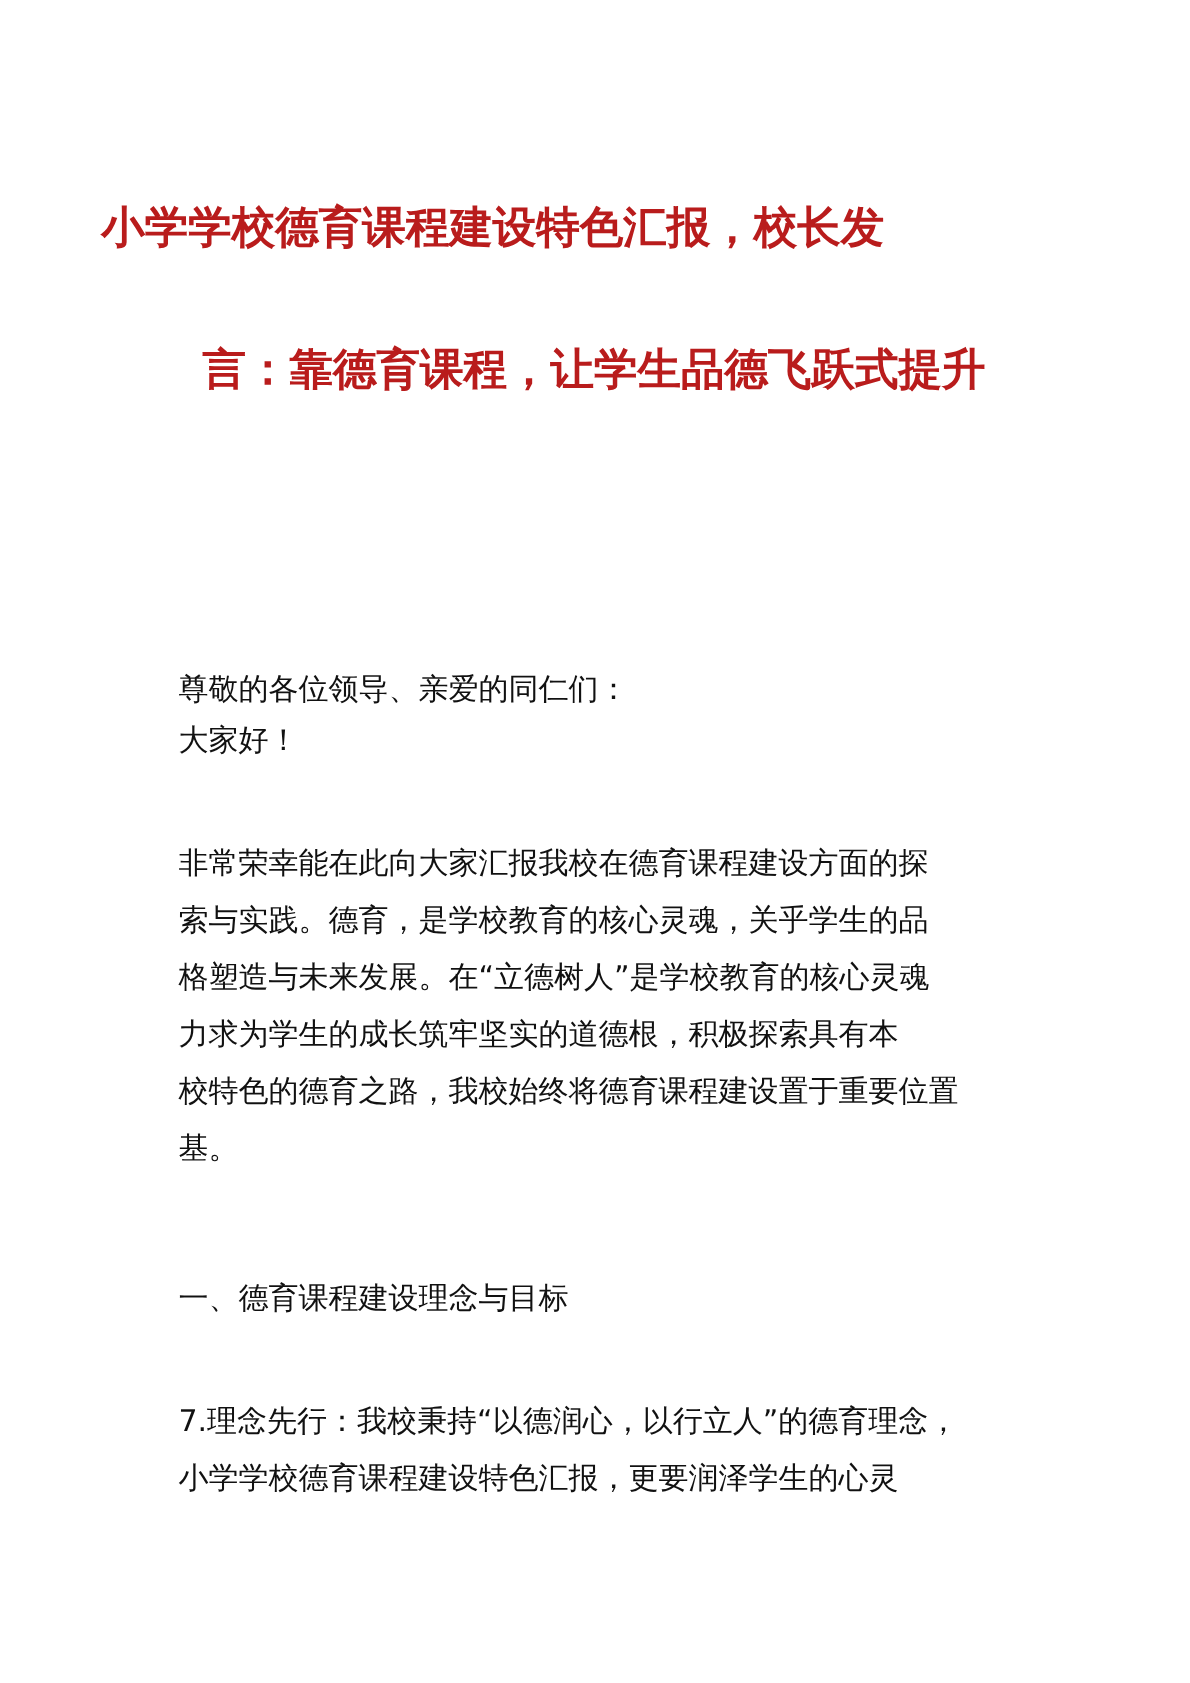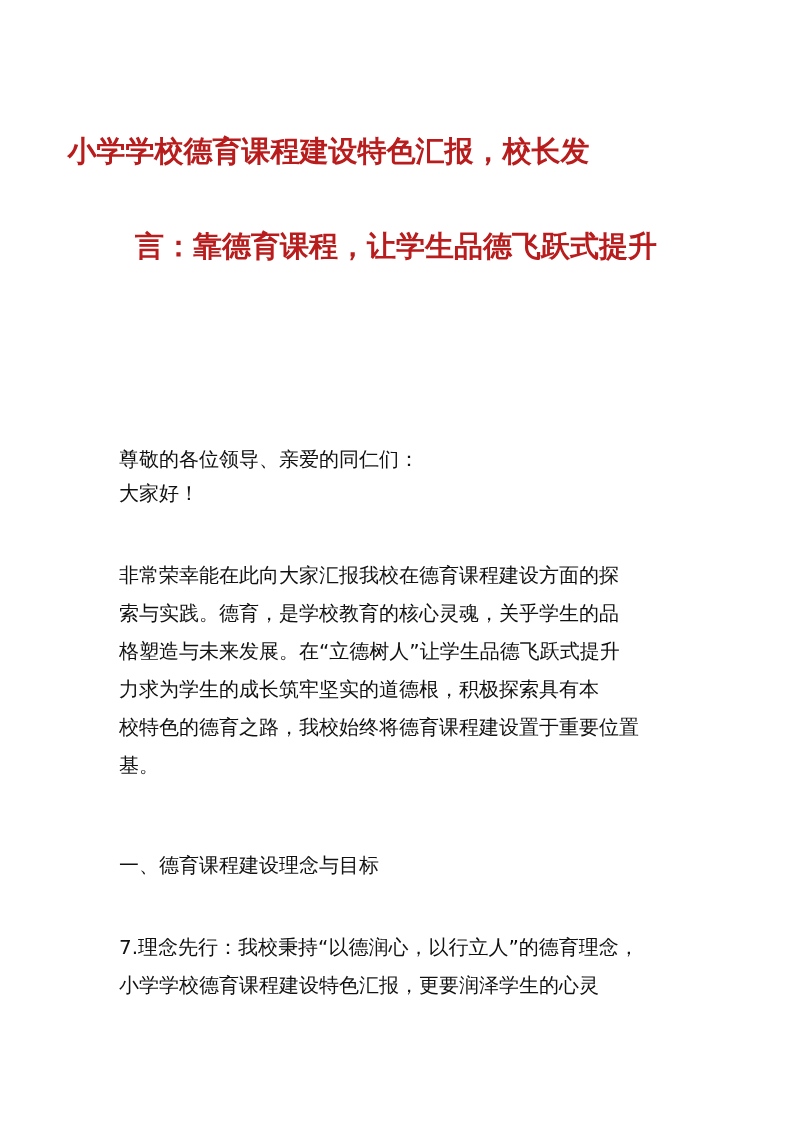--- a/index.html
+++ b/index.html
@@ -67,21 +67,21 @@
     <span class="line">尊敬的各位领导、亲爱的同仁们：</span>
   </div>
 
   <div class="para hello">
     <span class="line">大家好！</span>
   </div>
 
   <div class="para intro">
     <span class="line">非常荣幸能在此向大家汇报我校在德育课程建设方面的探</span>
     <span class="line">索与实践。德育，是学校教育的核心灵魂，关乎学生的品</span>
-    <span class="line">格塑造与未来发展。在“立德树人”让学生品德飞跃式提升</span>
+    <span class="line">格塑造与未来发展。在“立德树人”是学校教育的核心灵魂</span>
     <span class="line">力求为学生的成长筑牢坚实的道德根，积极探索具有本</span>
     <span class="line">校特色的德育之路，我校始终将德育课程建设置于重要位置</span>
     <span class="line">基。</span>
   </div>
 
   <div class="para section1">
     <span class="line">一、德育课程建设理念与目标</span>
   </div>
 
   <div class="para item1">

